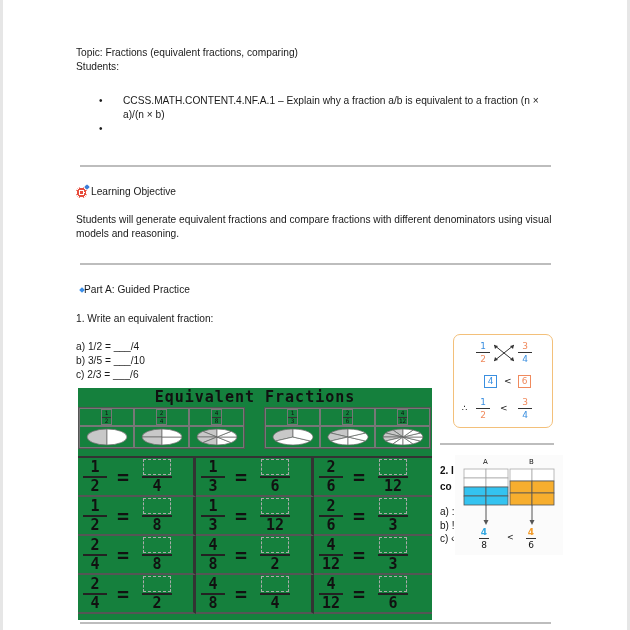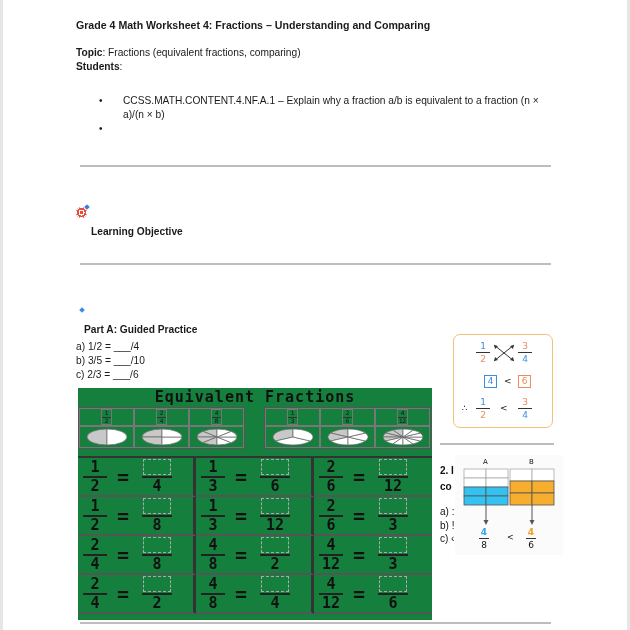--- a/index.html
+++ b/index.html
@@ -8,21 +8,21 @@
     background: #e6e6e6;
     font-family: "Liberation Sans", sans-serif;
     color: #111;
   }
   .page {
     position: absolute; left: 3px; top: 0; width: 624px; height: 630px;
     background: #ffffff;
   }
   .abs { position: absolute; }
   .doc-text { font-size: 10.2px; line-height: 14px; color: #1a1a1a; }
-  .bold { font-weight: bold; margin-top: 40px; }
+  .bold { font-weight: normal; }
   .title { left: 73px; top: 18px; font-size: 10.6px; font-weight: bold; }
   .topic { left: 73px; top: 46px; }
   .standards { left: 73px; top: 60px; }
   .std-list { left: 96px; top: 94px; width: 460px; margin: 0; padding: 0; list-style: none; }
   .std-list li { position: relative; padding-left: 24px; margin-bottom: 0; }
   .std-list li .bullet { position: absolute; left: 0; top: 0; font-size: 10px; }
   .hr { position: absolute; left: 77px; width: 471px; height: 2px; background: #bdbdbd; }
   .obj-head { left: 73px; top: 185px; display: flex; align-items: center; gap: 4px; }
   .target-icon { width: 11px; height: 11px; border-radius: 50%;
     background: radial-gradient(circle, #e74c3c 0 1.5px, #fff 1.5px 3px, #e74c3c 3px 4.5px, #fff 4.5px 5.2px, #e74c3c 5.2px);
@@ -64,48 +64,49 @@
   .q2-head { left: 437px; top: 463px; font-weight: bold; font-size: 10px; line-height: 16px; }
   .q2-items { left: 437px; top: 505px; font-size: 10px; line-height: 13.5px; }
   .bars-img { left: 452px; top: 455px; width: 108px; height: 100px; background: #fbfbfb; font-family: "DejaVu Sans", sans-serif; }
   .hint { left: 437px; top: 562px; font-size: 10px; line-height: 14px; }
 </style>
 </head>
 <body>
 
 <div class="page">
 
-  <div class="abs title doc-text">Grade 4 Math Worksheet 4: Fractions – Understanding and Comparing</div>
 
   <div class="abs topic doc-text">
     <span class="bold">Topic</span><span>: Fractions (equivalent fractions, comparing)</span>
   </div>
   <div class="abs standards doc-text">
     <span class="bold">Students</span><span>:</span>
   </div>
 
   <ul class="abs std-list doc-text">
     <li><span class="bullet">•</span><span>CCSS.MATH.CONTENT.4.NF.A.1 – Explain why a fraction a/b is equivalent to a fraction (n × a)/(n × b)</span></li>
     <li><span class="bullet">•</span></li>
   </ul>
 
   <div class="hr" style="top:165px"></div>
 
   <div class="abs obj-head doc-text">
     <span class="target-icon"></span>
     <span class="bold">Learning Objective</span>
   </div>
+  <div class="abs obj-text doc-text">Students will generate equivalent fractions and compare fractions with different denominators using visual models and reasoning.</div>
 
   <div class="hr" style="top:263px"></div>
 
   <div class="abs partA doc-text">
     <span class="diamond"></span>
     <span class="bold">Part A: Guided Practice</span>
   </div>
 
+  <div class="abs q1-head doc-text bold">1. Write an equivalent fraction:</div>
   <div class="abs q1-items doc-text">
     <div>a) 1/2 = ___/4</div>
     <div>b) 3/5 = ___/10</div>
     <div>c) 2/3 = ___/6</div>
   </div>
 
   <div class="abs compare-box">
     <div class="frac" style="left:22px; top:6px">
       <span class="blue">1</span>
       <span class="bar"></span>

